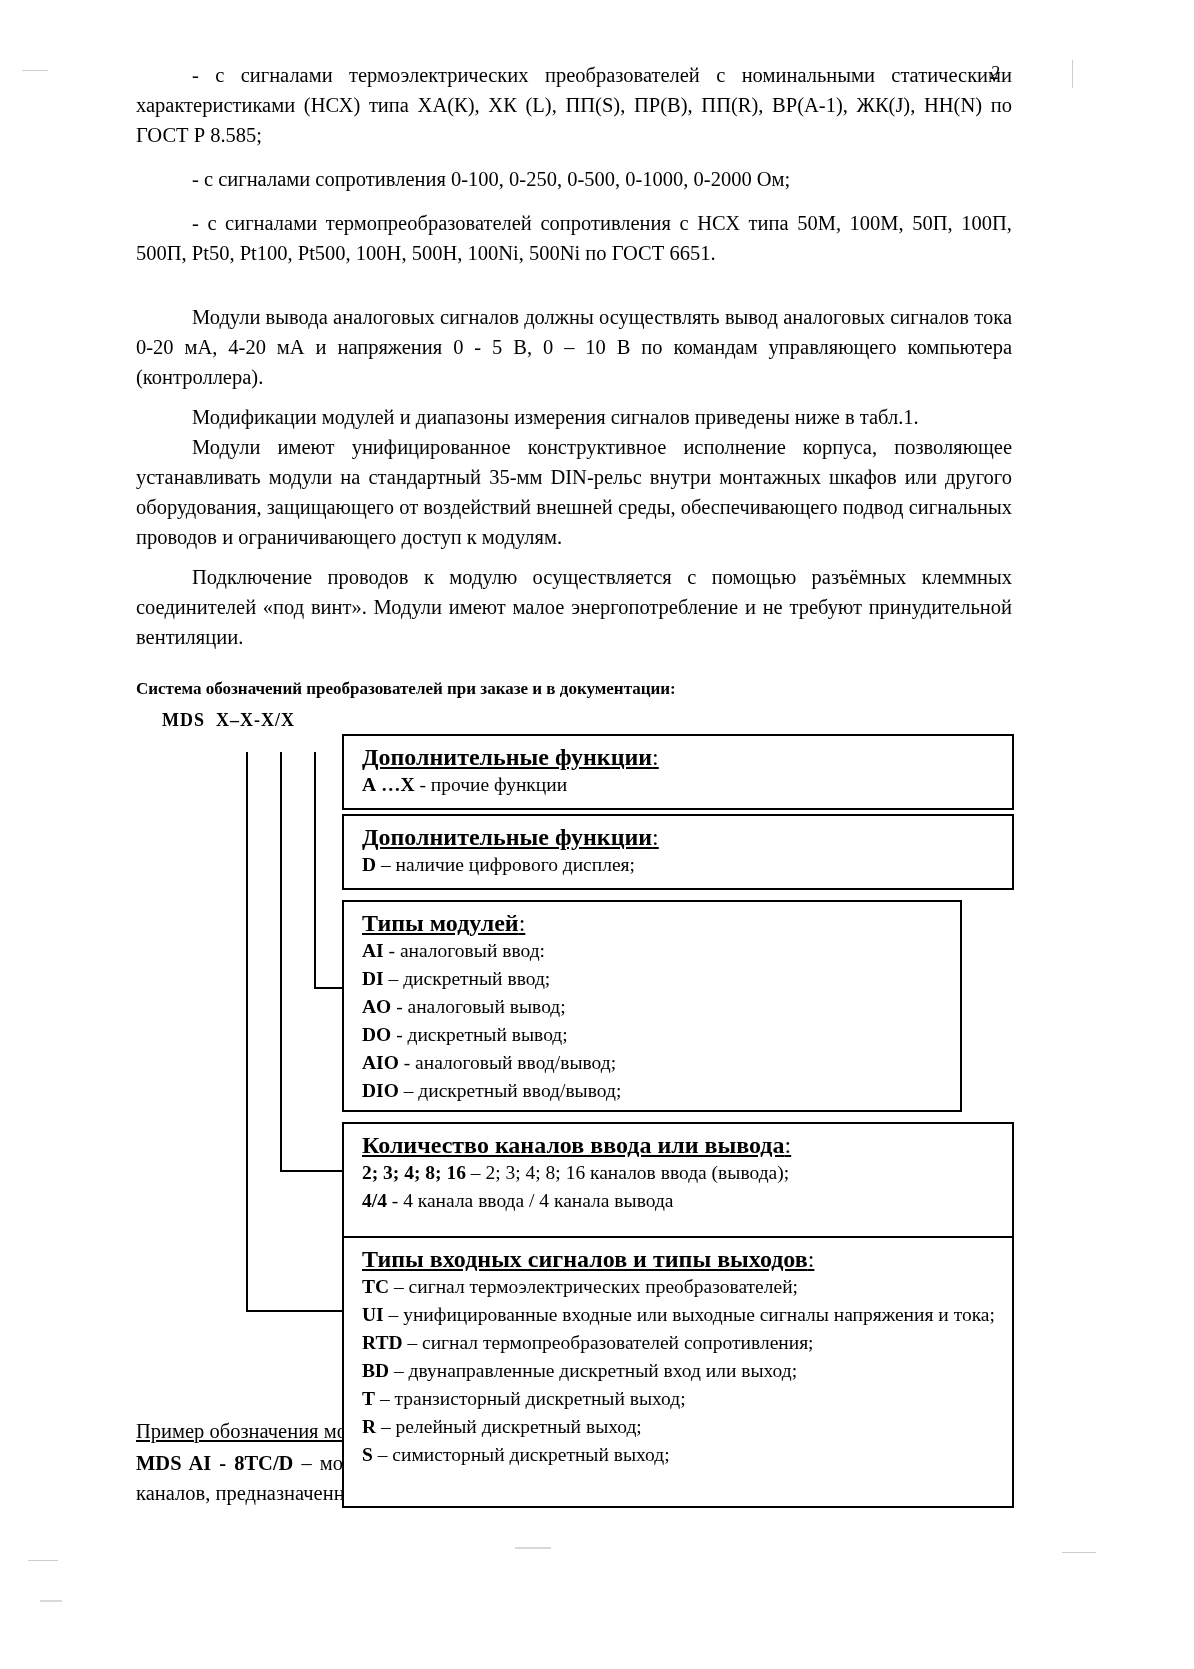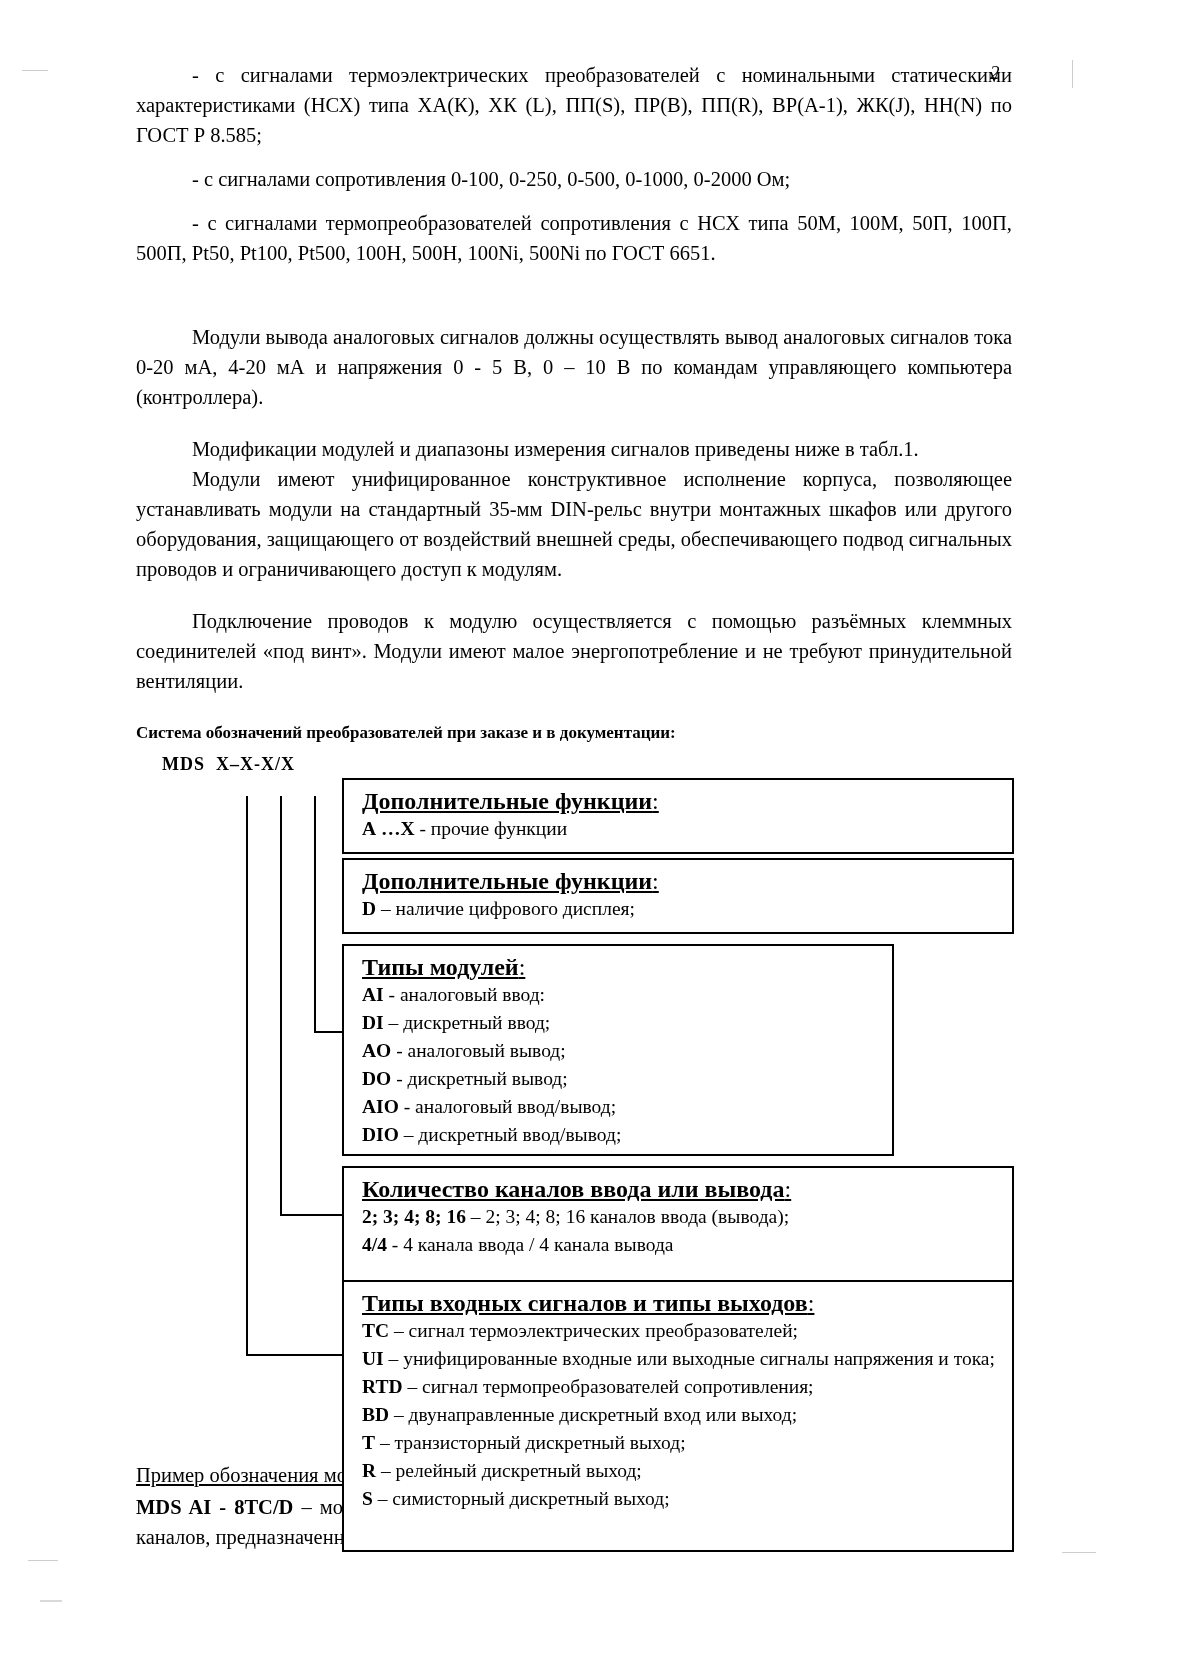--- a/index.html
+++ b/index.html
@@ -56,22 +56,22 @@
   p.para {
     margin: 0 0 0 0;
     font-size: 20.5px;
     line-height: 30px;
     text-align: justify;
     text-justify: inter-word;
     text-indent: 56px;
     hyphens: manual;
   }
   p.gap-sm { margin-top: 14px; }
-  p.gap-md { margin-top: 22px; }
-  p.gap-lg { margin-top: 54px; }
+  p.gap-md { margin-top: 10px; }
+  p.gap-lg { margin-top: 34px; }
 
   .heading-bold {
     font-size: 17px;
     line-height: 30px;
     font-weight: bold;
     margin-top: 22px;
   }
 
   
   .diagram {
@@ -187,21 +187,21 @@
       <div class="box" style="left:206px; top:24px; width:672px; height:76px;">
         <div class="box-title"><span>Дополнительные функции</span><span class="colon">:</span></div>
         <div class="box-line"><b>А …Х</b><span> - прочие функции</span></div>
       </div>
 
       <div class="box" style="left:206px; top:104px; width:672px; height:76px;">
         <div class="box-title"><span>Дополнительные функции</span><span class="colon">:</span></div>
         <div class="box-line"><b>D</b><span> – наличие цифрового дисплея;</span></div>
       </div>
 
-      <div class="box" style="left:206px; top:190px; width:552px; height:212px;">
+      <div class="box" style="left:206px; top:190px; width:620px; height:212px;">
         <div class="box-title"><span>Типы модулей</span><span class="colon">:</span></div>
         <div class="box-line"><b>AI</b><span> - аналоговый ввод:</span></div>
         <div class="box-line"><b>DI</b><span> – дискретный ввод;</span></div>
         <div class="box-line"><b>AO</b><span> - аналоговый вывод;</span></div>
         <div class="box-line"><b>DO</b><span> - дискретный  вывод;</span></div>
         <div class="box-line"><b>AIO</b><span> - аналоговый ввод/вывод;</span></div>
         <div class="box-line"><b>DIO</b><span> – дискретный ввод/вывод;</span></div>
       </div>
 
       <div class="box" style="left:206px; top:412px; width:672px; height:132px;">

